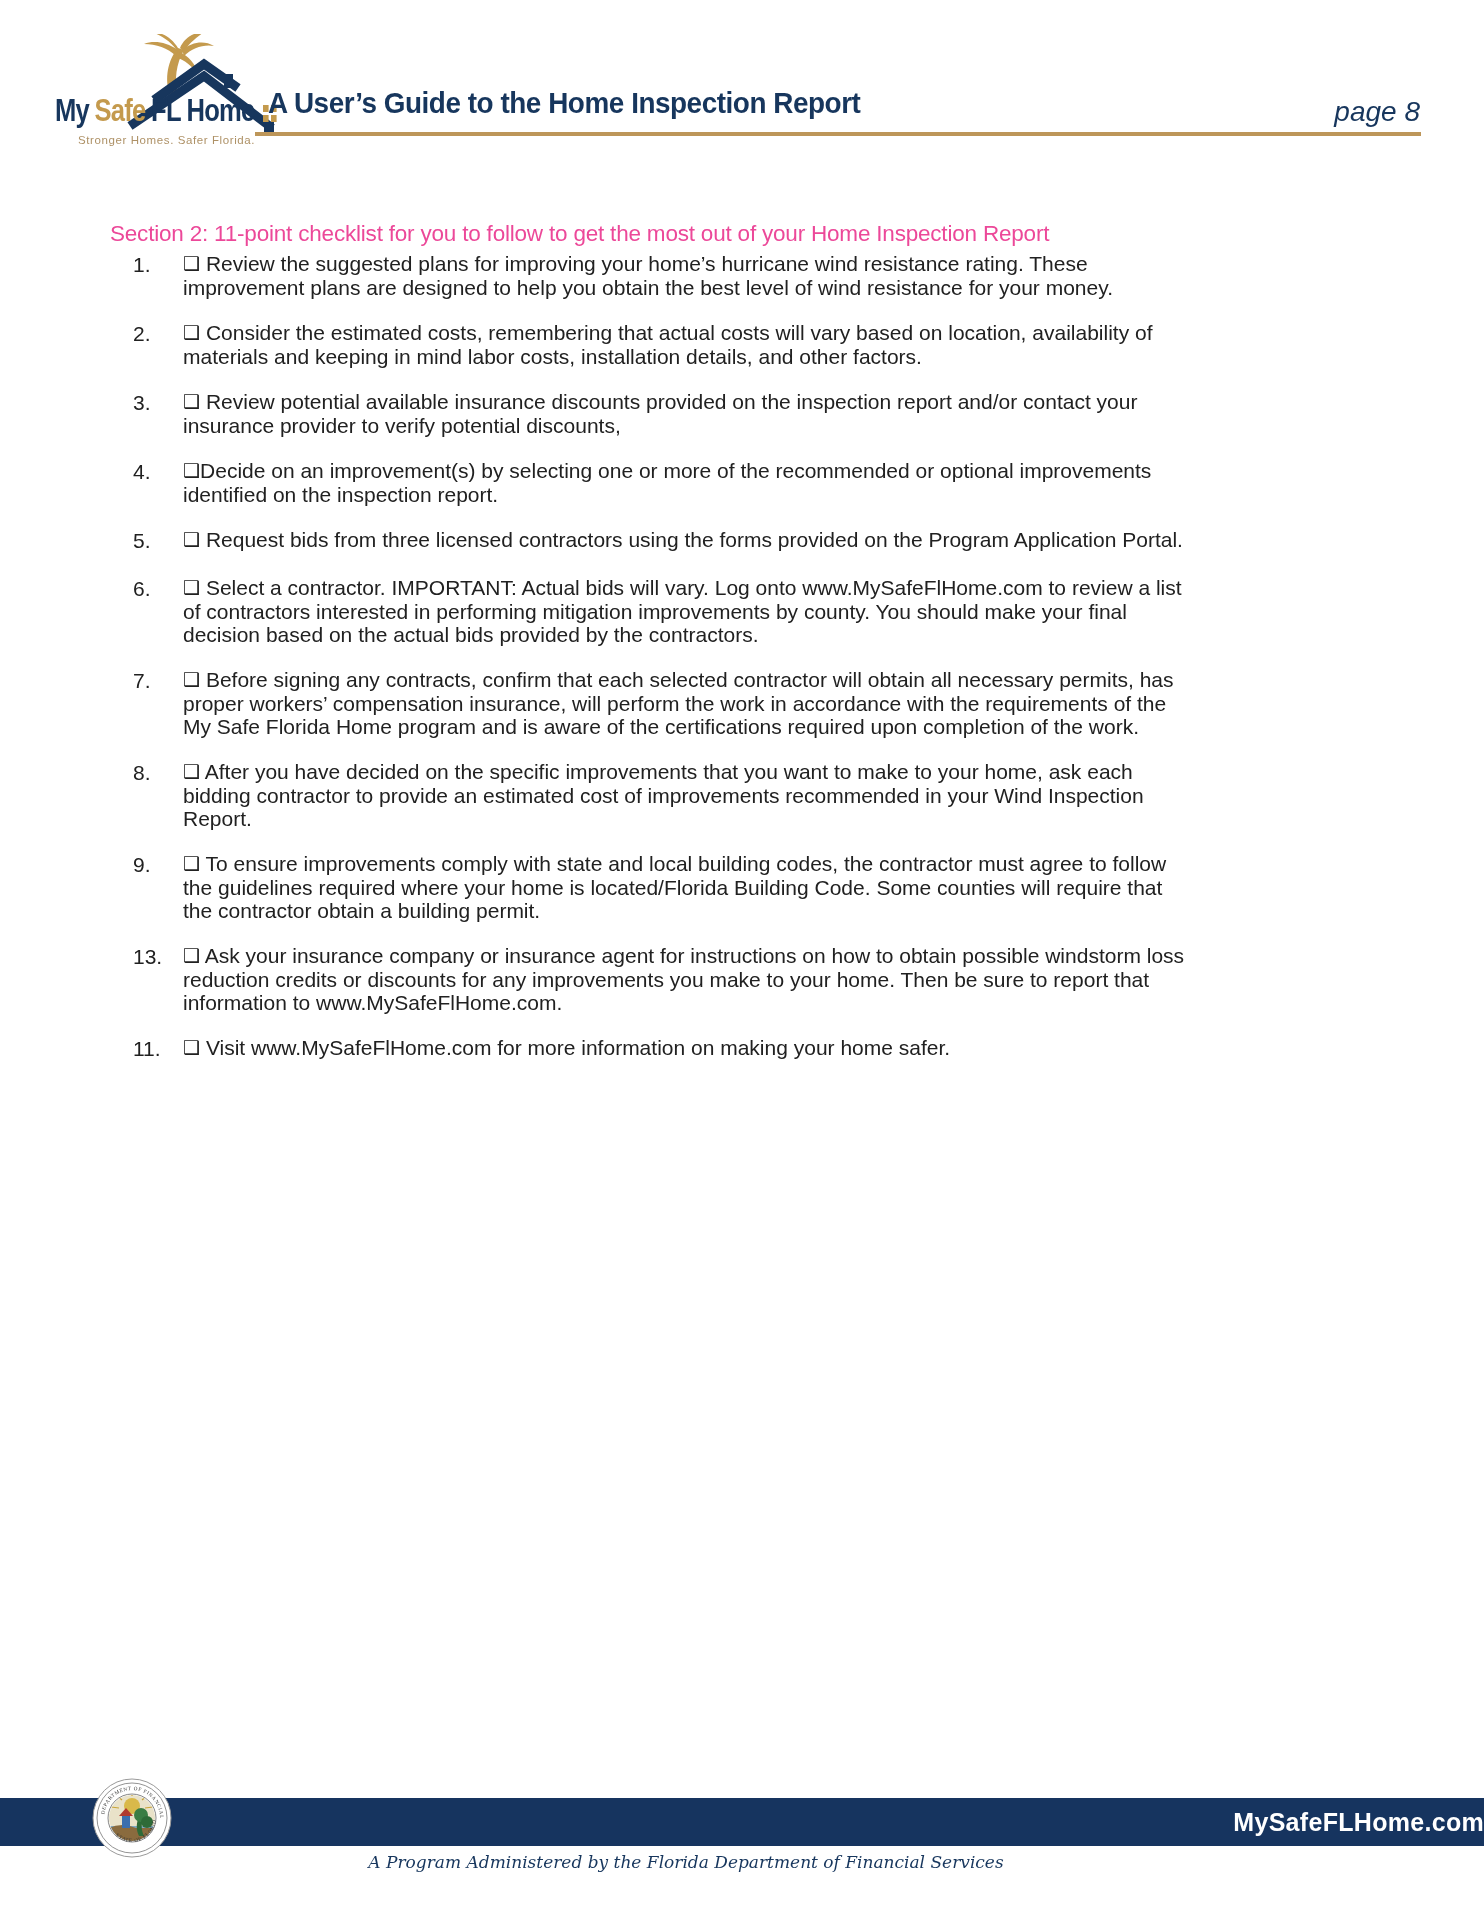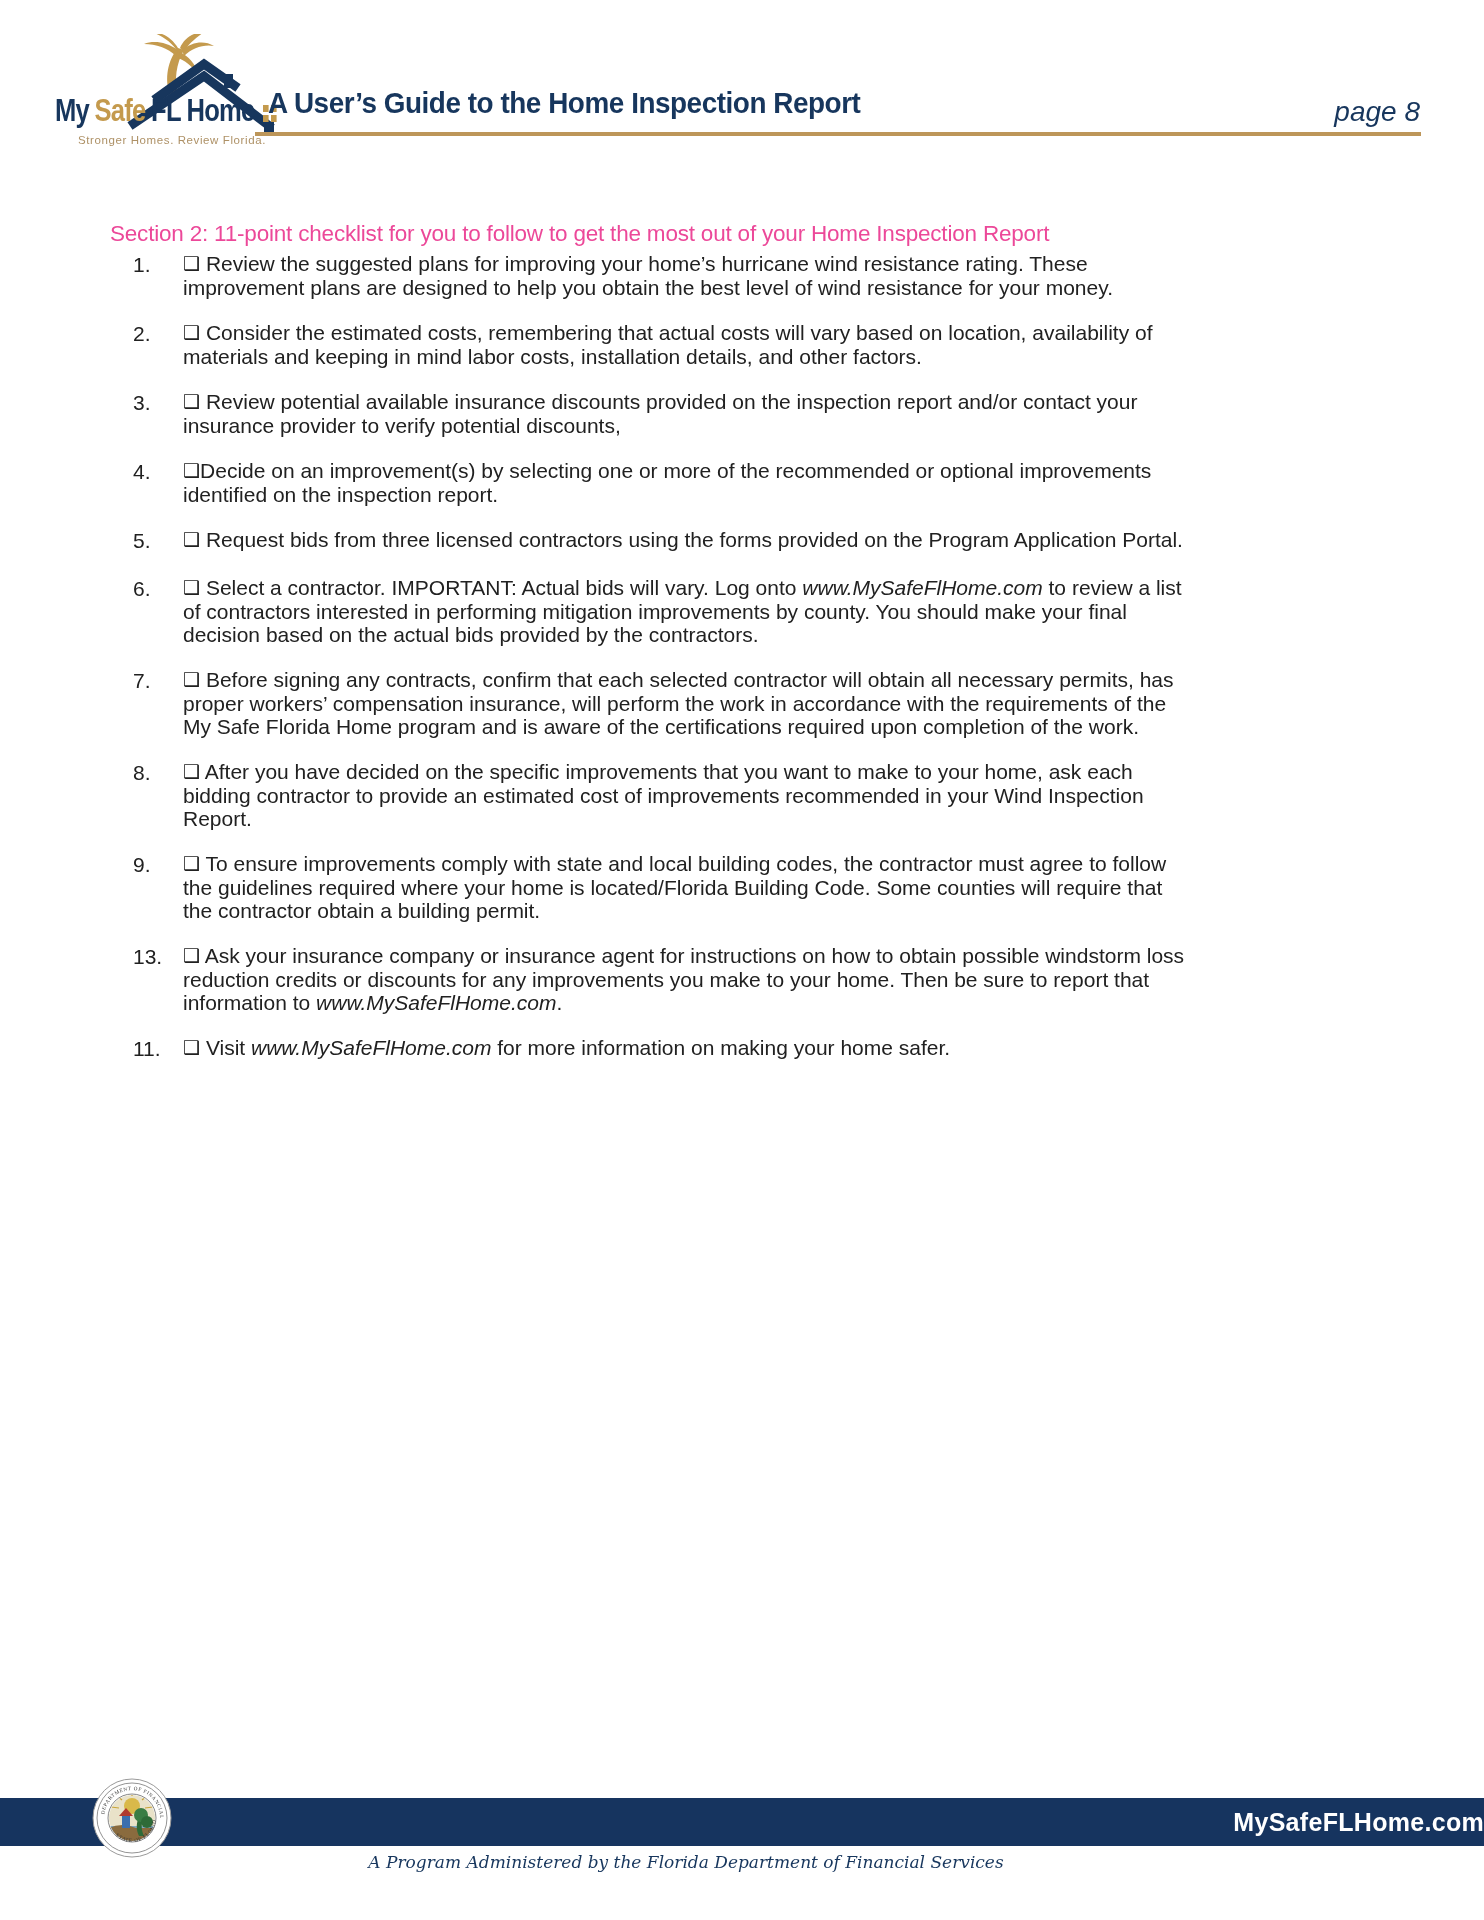--- a/index.html
+++ b/index.html
@@ -43,21 +43,21 @@
   
   .checklist{position:absolute;left:133px;top:252px;width:1060px;}
   .item{display:flex;margin-bottom:22px;}
   .item .num{
     flex:0 0 36px;text-align:left;font-size:21px;line-height:26px;color:#212121;
   }
   .item .body{
     margin:0 0 0 14px;font-size:21px;line-height:23px;color:#212121;flex:1;
   }
   .item .cb{font-size:19px;position:relative;top:-1px;}
-  .item .seg.italic{font-style:italic;}
+  .item .seg.italic{}
   
   .footer-band{
     position:absolute;left:0;top:1798px;width:1484px;height:48px;background:#16345F;
   }
   .footer-site{
     position:absolute;left:0;top:1798px;width:1484px;height:48px;line-height:48px;
     text-align:right;color:#ffffff;font-weight:bold;font-size:25px;letter-spacing:0.3px;
   }
   .footer-tagline{
     position:absolute;left:0;top:1852px;width:1372px;text-align:center;
@@ -95,21 +95,21 @@
     <span class="gold">Safe</span>
     <span class="navy">FL Home</span>
     <span class="logo-squares">
         <i></i>
         <i></i>
         <i></i>
         <i></i>
       </span>
   </div>
 
-  <div class="logo-tagline">Stronger Homes. Review Florida.</div>
+  <div class="logo-tagline">Stronger Homes. Safer Florida.</div>
 
   <div class="doc-title">A User’s Guide to the Home Inspection Report</div>
 
   <div class="page-num">page 8</div>
 
   <div class="header-rule"></div>
 
   <div class="section-heading">Section 2: 11-point checklist for you to follow to get the most out of your Home Inspection Report</div>
 
   <div class="checklist">

